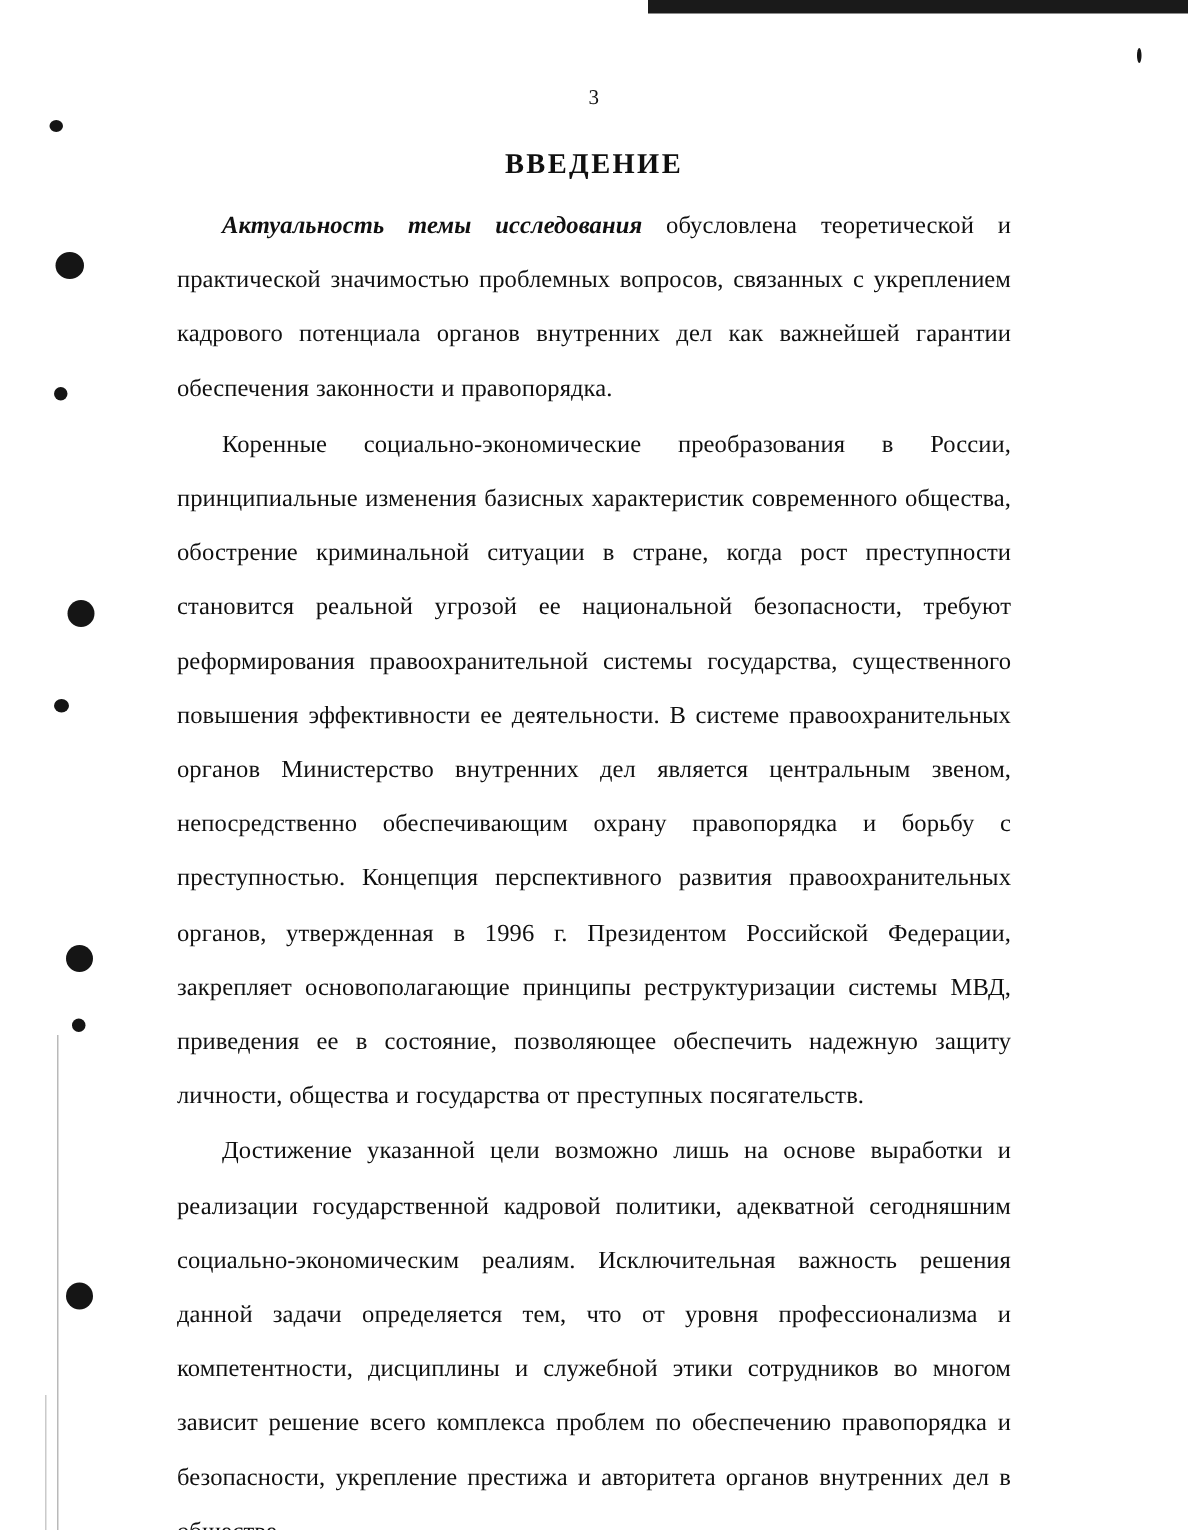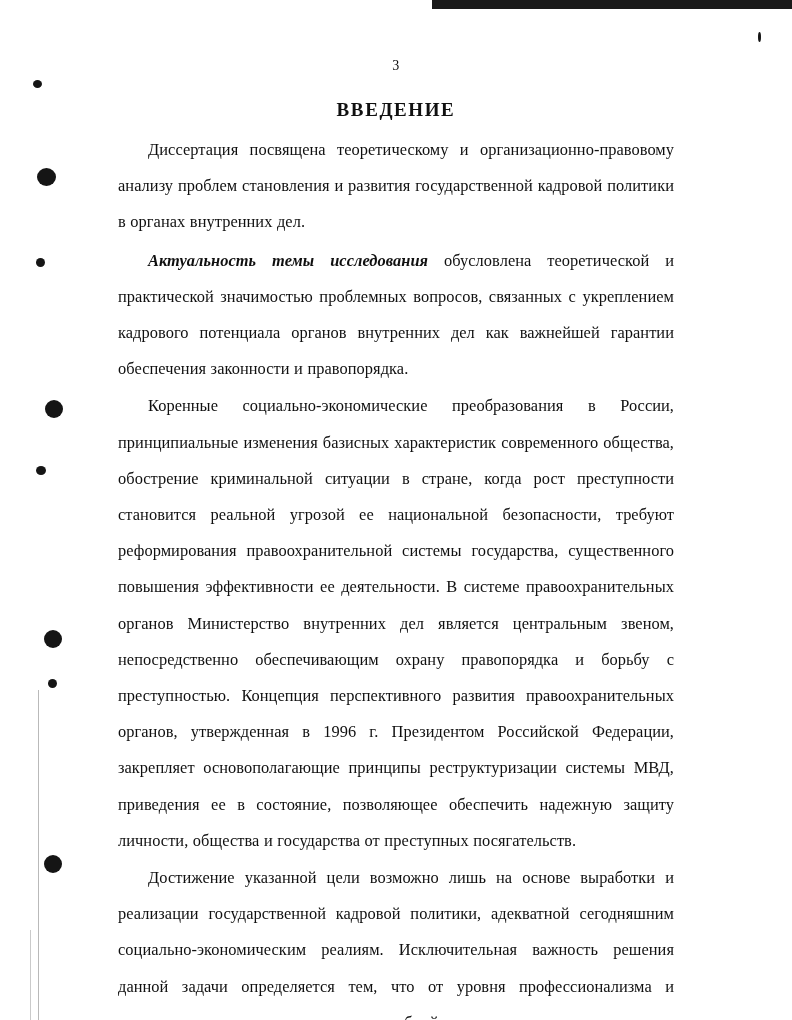--- a/index.html
+++ b/index.html
@@ -134,19 +134,18 @@
   <div class="blob" style="left:44px; top:630px; width:18px; height:18px;"></div>
   <div class="blob" style="left:48px; top:679px; width:9px; height:9px;"></div>
   <div class="blob" style="left:44px; top:855px; width:18px; height:18px;"></div>
   <div class="blob" style="left:758px; top:32px; width:3px; height:10px;"></div>
 
   <div class="page-number">3</div>
 
   <h1 class="doc-title">ВВЕДЕНИЕ</h1>
 
   <div class="body-text">
-    <p class="para p1">Диссертация посвящена теоретическому и организационно-правовому анализу проблем становления и развития государственной кадровой политики в органах внутренних дел.</p>
     <p class="para"><span class="lead">Актуальность темы исследования</span><span> обусловлена теоретической и практической значимостью проблемных вопросов, связанных с укреплением кадрового потенциала органов внутренних дел как важнейшей гарантии обеспечения законности и правопорядка.</span></p>
     <p class="para">Коренные социально-экономические преобразования в России, принципиальные изменения базисных характеристик современного общества, обострение криминальной ситуации в стране, когда рост преступности становится реальной угрозой ее национальной безопасности, требуют реформирования правоохранительной системы государства, существенного повышения эффективности ее деятельности. В системе правоохранительных органов Министерство внутренних дел является центральным звеном, непосредственно обеспечивающим охрану правопорядка и борьбу с преступностью. Концепция перспективного развития правоохранительных органов, утвержденная в 1996 г. Президентом Российской Федерации, закрепляет основополагающие принципы реструктуризации системы МВД, приведения ее в состояние, позволяющее обеспечить надежную защиту личности, общества и государства от преступных посягательств.</p>
     <p class="para">Достижение указанной цели возможно лишь на основе выработки и реализации государственной кадровой политики, адекватной сегодняшним социально-экономическим реалиям. Исключительная важность решения данной задачи определяется тем, что от уровня профессионализма и компетентности, дисциплины и служебной этики сотрудников во многом зависит решение всего комплекса проблем по обеспечению правопорядка и безопасности, укрепление престижа и авторитета органов внутренних дел в обществе.</p>
   </div>
 
 </div>
 
 </body></html>

